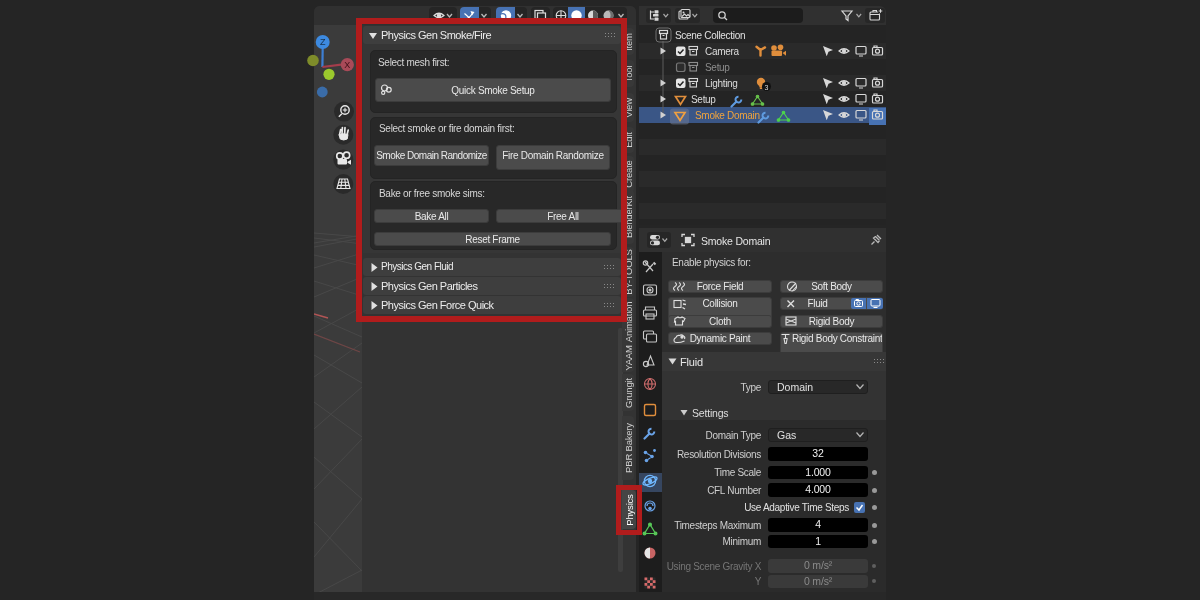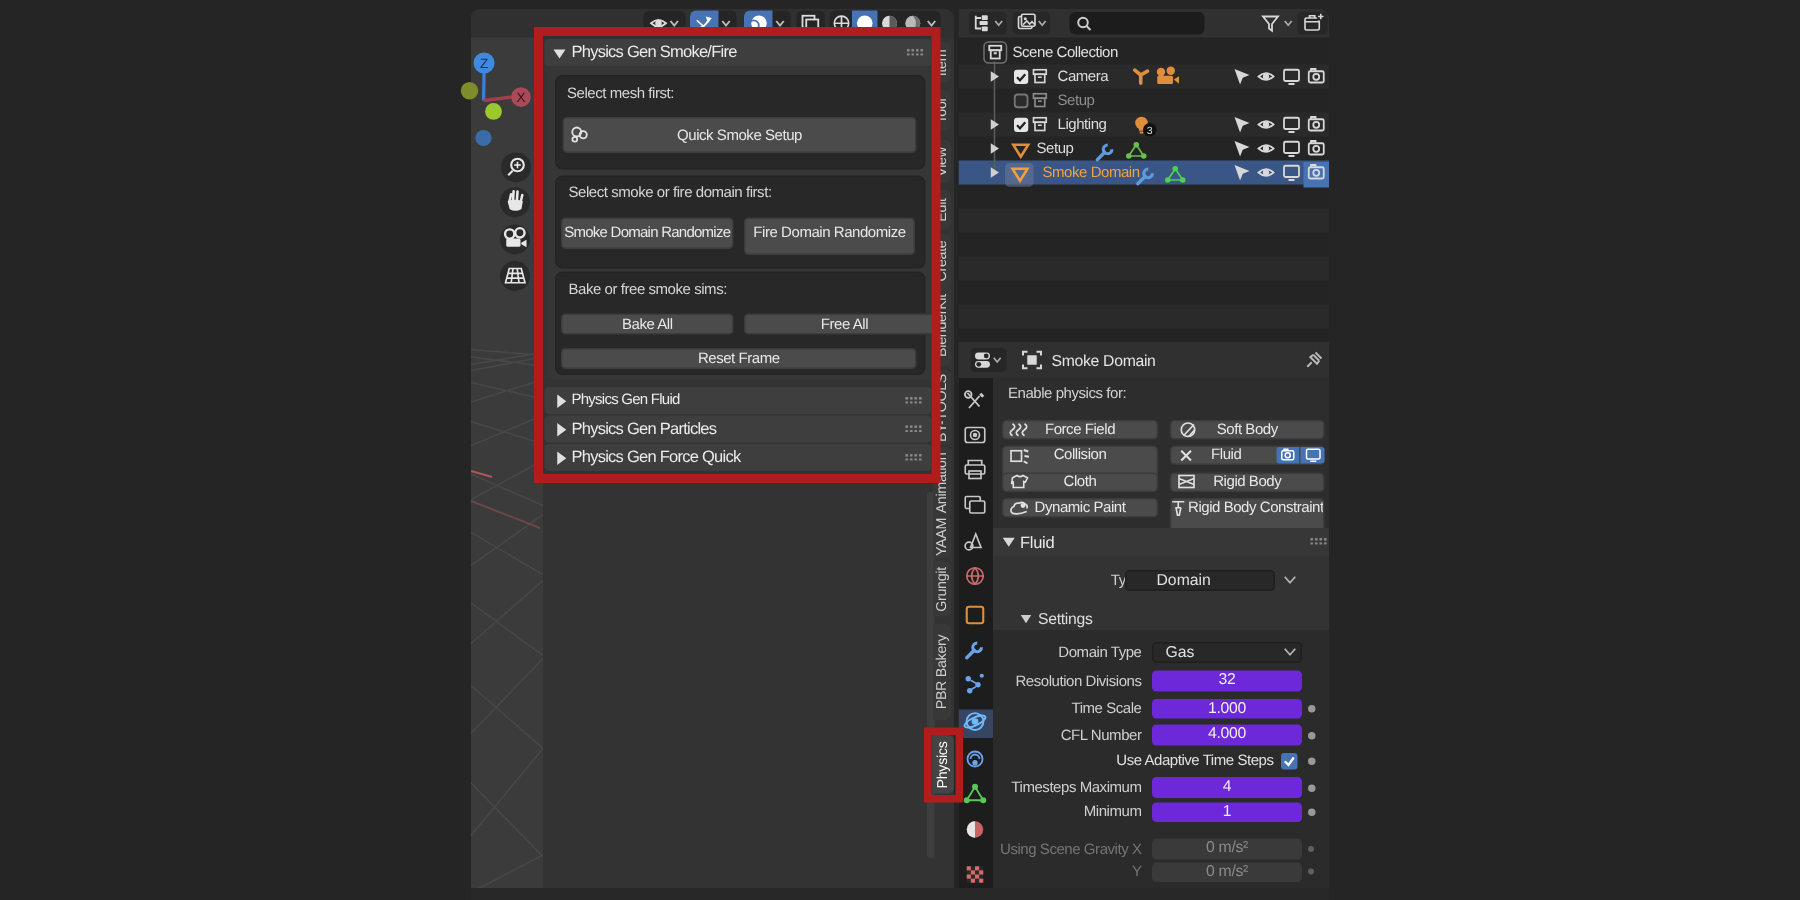--- a/index.html
+++ b/index.html
@@ -11,21 +11,21 @@
   color:#e8e8e8;text-align:center;letter-spacing:-0.3px;box-sizing:border-box;
   white-space:nowrap;overflow:hidden;font-size:10px}
 .box{position:absolute;background:#282828;border:1px solid #242424;border-radius:5px}
 .phead{position:absolute;background:#3e3e3e;border-radius:3px}
 .dots{position:absolute;width:12px;height:5px;
   background-image:radial-gradient(circle,#8a8a8a 0.8px,transparent 1px);
   background-size:3px 3px}
 .tab{position:absolute;left:622px;width:12px;background:#383838;border-radius:0 4px 4px 0;}
 .tab span{position:absolute;left:50%;top:50%;transform:translate(-50%,-50%) rotate(-90deg);
   white-space:nowrap;font-size:9.5px;color:#cfcfcf;letter-spacing:-0.2px}
-.num{position:absolute;background:#6d28d9;border-radius:3px;color:#f0f0f0;
+.num{position:absolute;background:#000000;border-radius:3px;color:#f0f0f0;
   text-align:center;letter-spacing:-0.2px}
 .drop{position:absolute;background:#282828;border:1px solid #1f1f1f;border-radius:3px;
   color:#e0e0e0;box-sizing:border-box}
 .dot{position:absolute;width:5px;height:5px;border-radius:50%;background:#999}
 .rlabel{position:absolute;text-align:right;letter-spacing:-0.3px;color:#cfcfcf;white-space:nowrap;font-size:10px}
 svg{position:absolute;overflow:visible}
 </style>
 </head>
 <body>
 
@@ -603,21 +603,21 @@
   </svg>
 
   <div class="ab" style="left:23px;top:124px;width:224px;height:68px;background:#333333"></div>
   <div class="ab" style="left:23px;top:124px;width:224px;height:19px;background:#373737"></div>
   <svg class="ab" style="left:29px;top:129px;z-index:2" width="10" height="9">
       <path d="M0.5 1.5 l8 0 l-4 6 z" fill="#d8d8d8"></path>
     </svg>
   <div class="tx" style="left:41px;top:128px;font-size:11px;color:#e8e8e8">Fluid</div>
   <div class="dots" style="left:234px;top:130px"></div>
   <div class="rlabel" style="right:125px;top:153.5px">Type</div>
-  <div class="drop" style="left:111px;top:152px;width:100px;height:13.5px;line-height:12.5px;padding-left:20px">Domain</div>
+  <div class="drop" style="left:129px;top:152px;width:100px;height:13.5px;line-height:12.5px;padding-left:8px">Domain</div>
   <svg class="ab" style="left:217px;top:156px;z-index:2" width="8" height="6">
       <path d="M0.5 0.5 l3.5 4 l3.5 -4" stroke="#b5b5b5" fill="none" stroke-width="1.2"></path>
     </svg>
   <svg class="ab" style="left:41px;top:181px;z-index:2" width="10" height="8">
       <path d="M0.5 1 l7 0 l-3.5 5.5 z" fill="#cdcdcd"></path>
     </svg>
   <div class="tx" style="left:53px;top:179px;font-size:10.5px;color:#dedede">Settings</div>
 
   <div class="ab" style="left:23px;top:192px;width:224px;height:172px;background:#2b2b2b"></div>
   <div class="rlabel" style="right:125px;top:201.5px">Domain Type</div>

